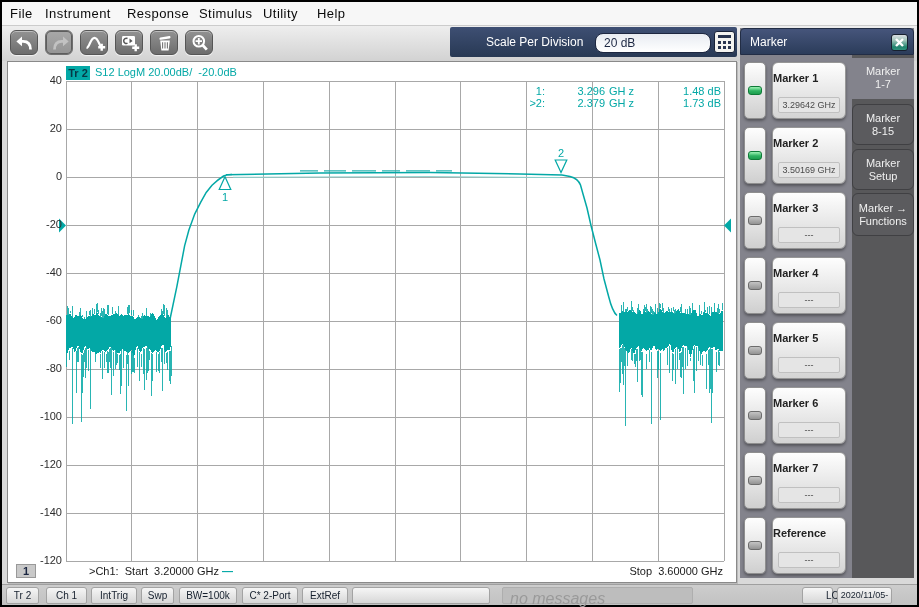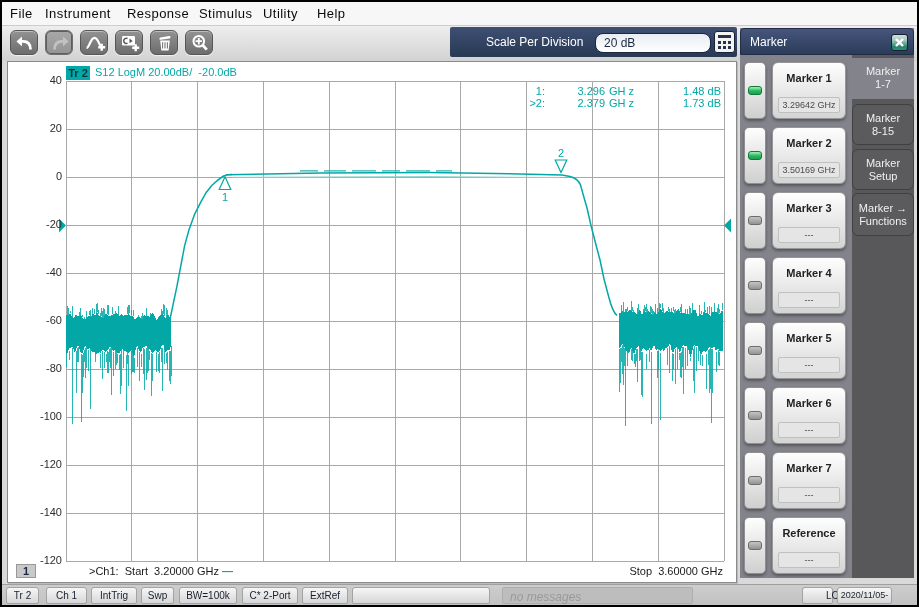--- a/index.html
+++ b/index.html
@@ -50,33 +50,33 @@
 #tab1 { top:3px; height:41px; background:#83838c; border:none; border-radius:0; }
 .toggle { position:absolute; left:4px; width:22px; height:57px; border-radius:5px;
   background:linear-gradient(#fefefe,#cfcfcf); border:1px solid #8f8f8f;
   box-shadow:0 2px 3px rgba(0,0,0,.35); }
 .led { position:absolute; left:3px; top:23px; width:14px; height:9px; border-radius:3px; }
 .led.on { background:linear-gradient(#8eeaa9 10%,#2eb361 55%,#1d9e4e); border:1px solid #0f7a38; }
 .led.off { background:linear-gradient(#c4c4c4,#939393); border:1px solid #6c6c6c; }
 .mbtn { position:absolute; left:32px; width:74px; height:57px; border-radius:6px;
   background:linear-gradient(#fefefe,#d4d4d4); border:1px solid #979797;
   box-shadow:0 2px 3px rgba(0,0,0,.35); }
-.mbtn .name { position:absolute; width:100%; top:9px; text-align:center;
+.mbtn .name { position:absolute; width:100%; top:9px; text-align:left;
   font-size:11px; font-weight:bold; color:#222; }
 .mbtn .val { position:absolute; left:5px; top:34px; width:62px; height:16px;
   background:#e5e5e5; border:1px solid #c0c0c0; border-radius:2px;
   font-size:9px; color:#4a4a4a; text-align:center; line-height:14px; }
 #status { left:2px; top:584px; width:915px; height:21px;
   background:linear-gradient(#cdcdcd,#c2c2c2); border-top:1px solid #9f9f9f; }
 .seg { position:absolute; top:2px; height:17px; border-radius:3px 3px 2px 2px;
   background:linear-gradient(#f6f6f6,#d7d7d7); border:1px solid #a3a3a3;
   font-size:10px; color:#16202e; text-align:center; line-height:15px; }
 #msgbox { position:absolute; left:500px; top:2px; width:191px; height:17px;
   background:#bdbdbd; border:1px solid #aeaeae; border-radius:2px;
-  font-size:12px; font-style:italic; color:#9a9a9a; padding:2px 0 0 7px; }
+  font-size:16px; font-style:italic; color:#9a9a9a; padding:2px 0 0 7px; }
 </style></head>
 <body>
 <div class="abs" id="appbg"></div>
 <div class="abs" id="menubar">
   <span style="left:8px">File</span>
     <span style="left:43px">Instrument</span>
   <span style="left:125px">Response</span>
     <span style="left:197px">Stimulus</span>
   <span style="left:261px">Utility</span>
     <span style="left:315px">Help</span>

